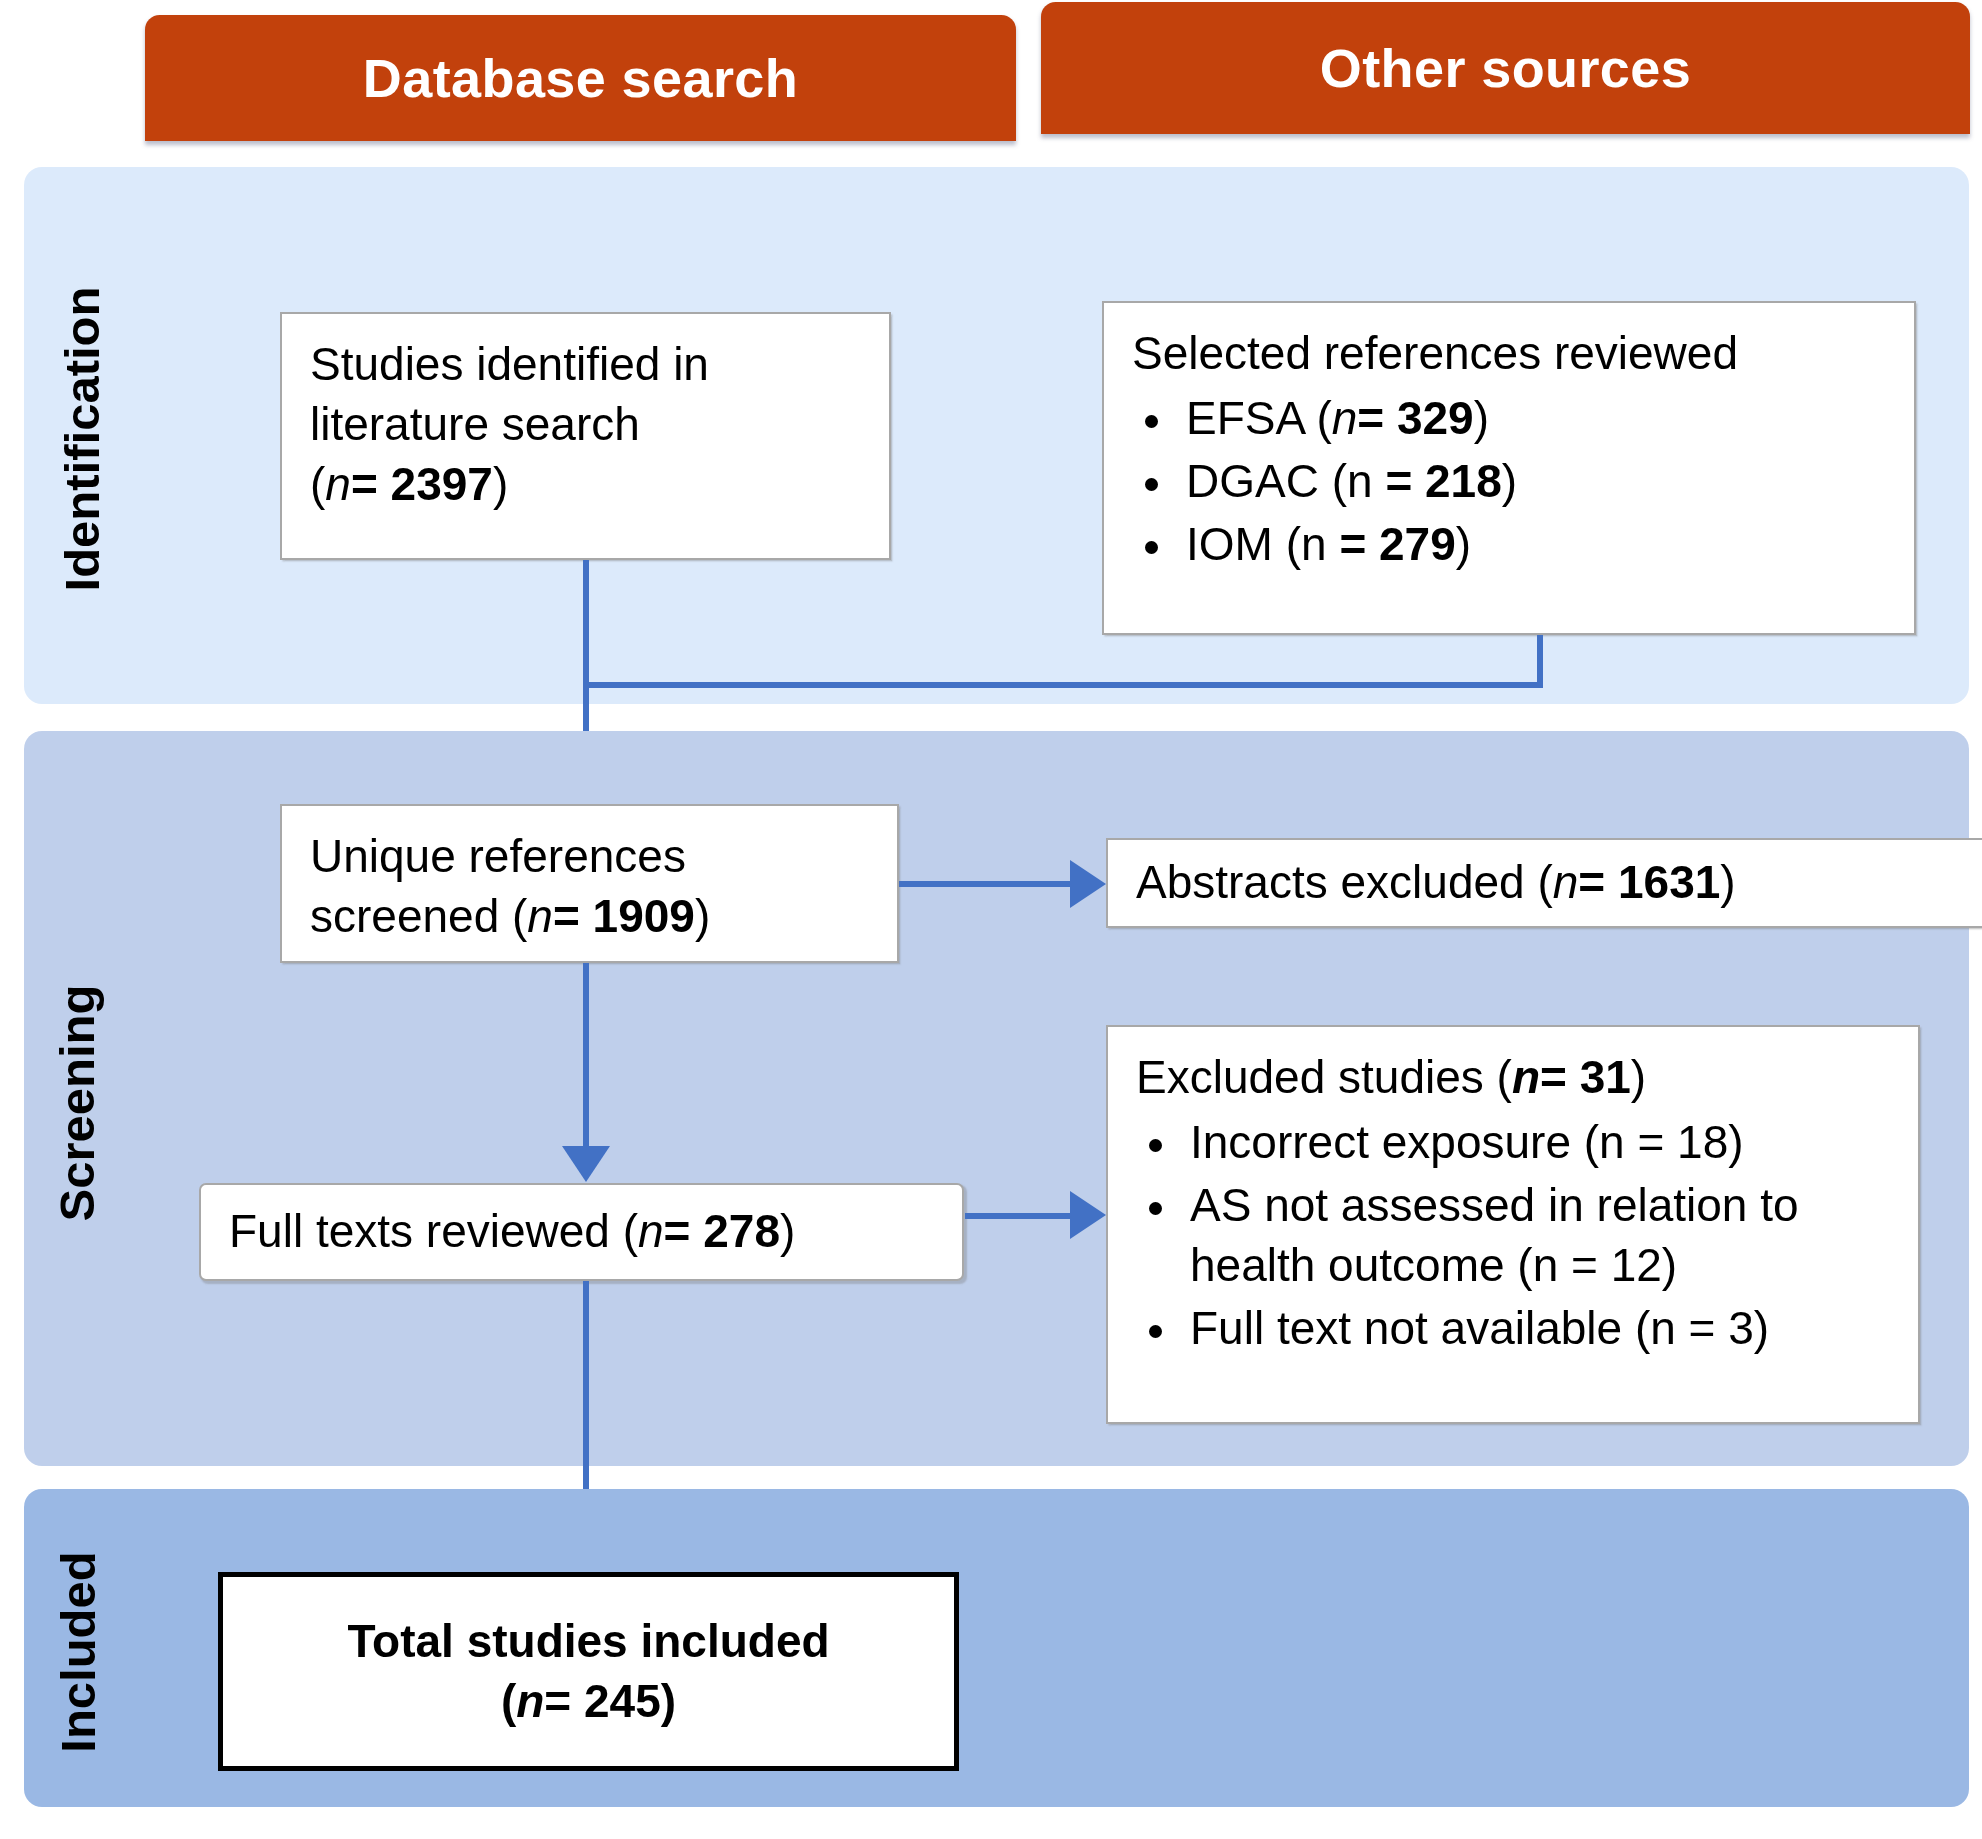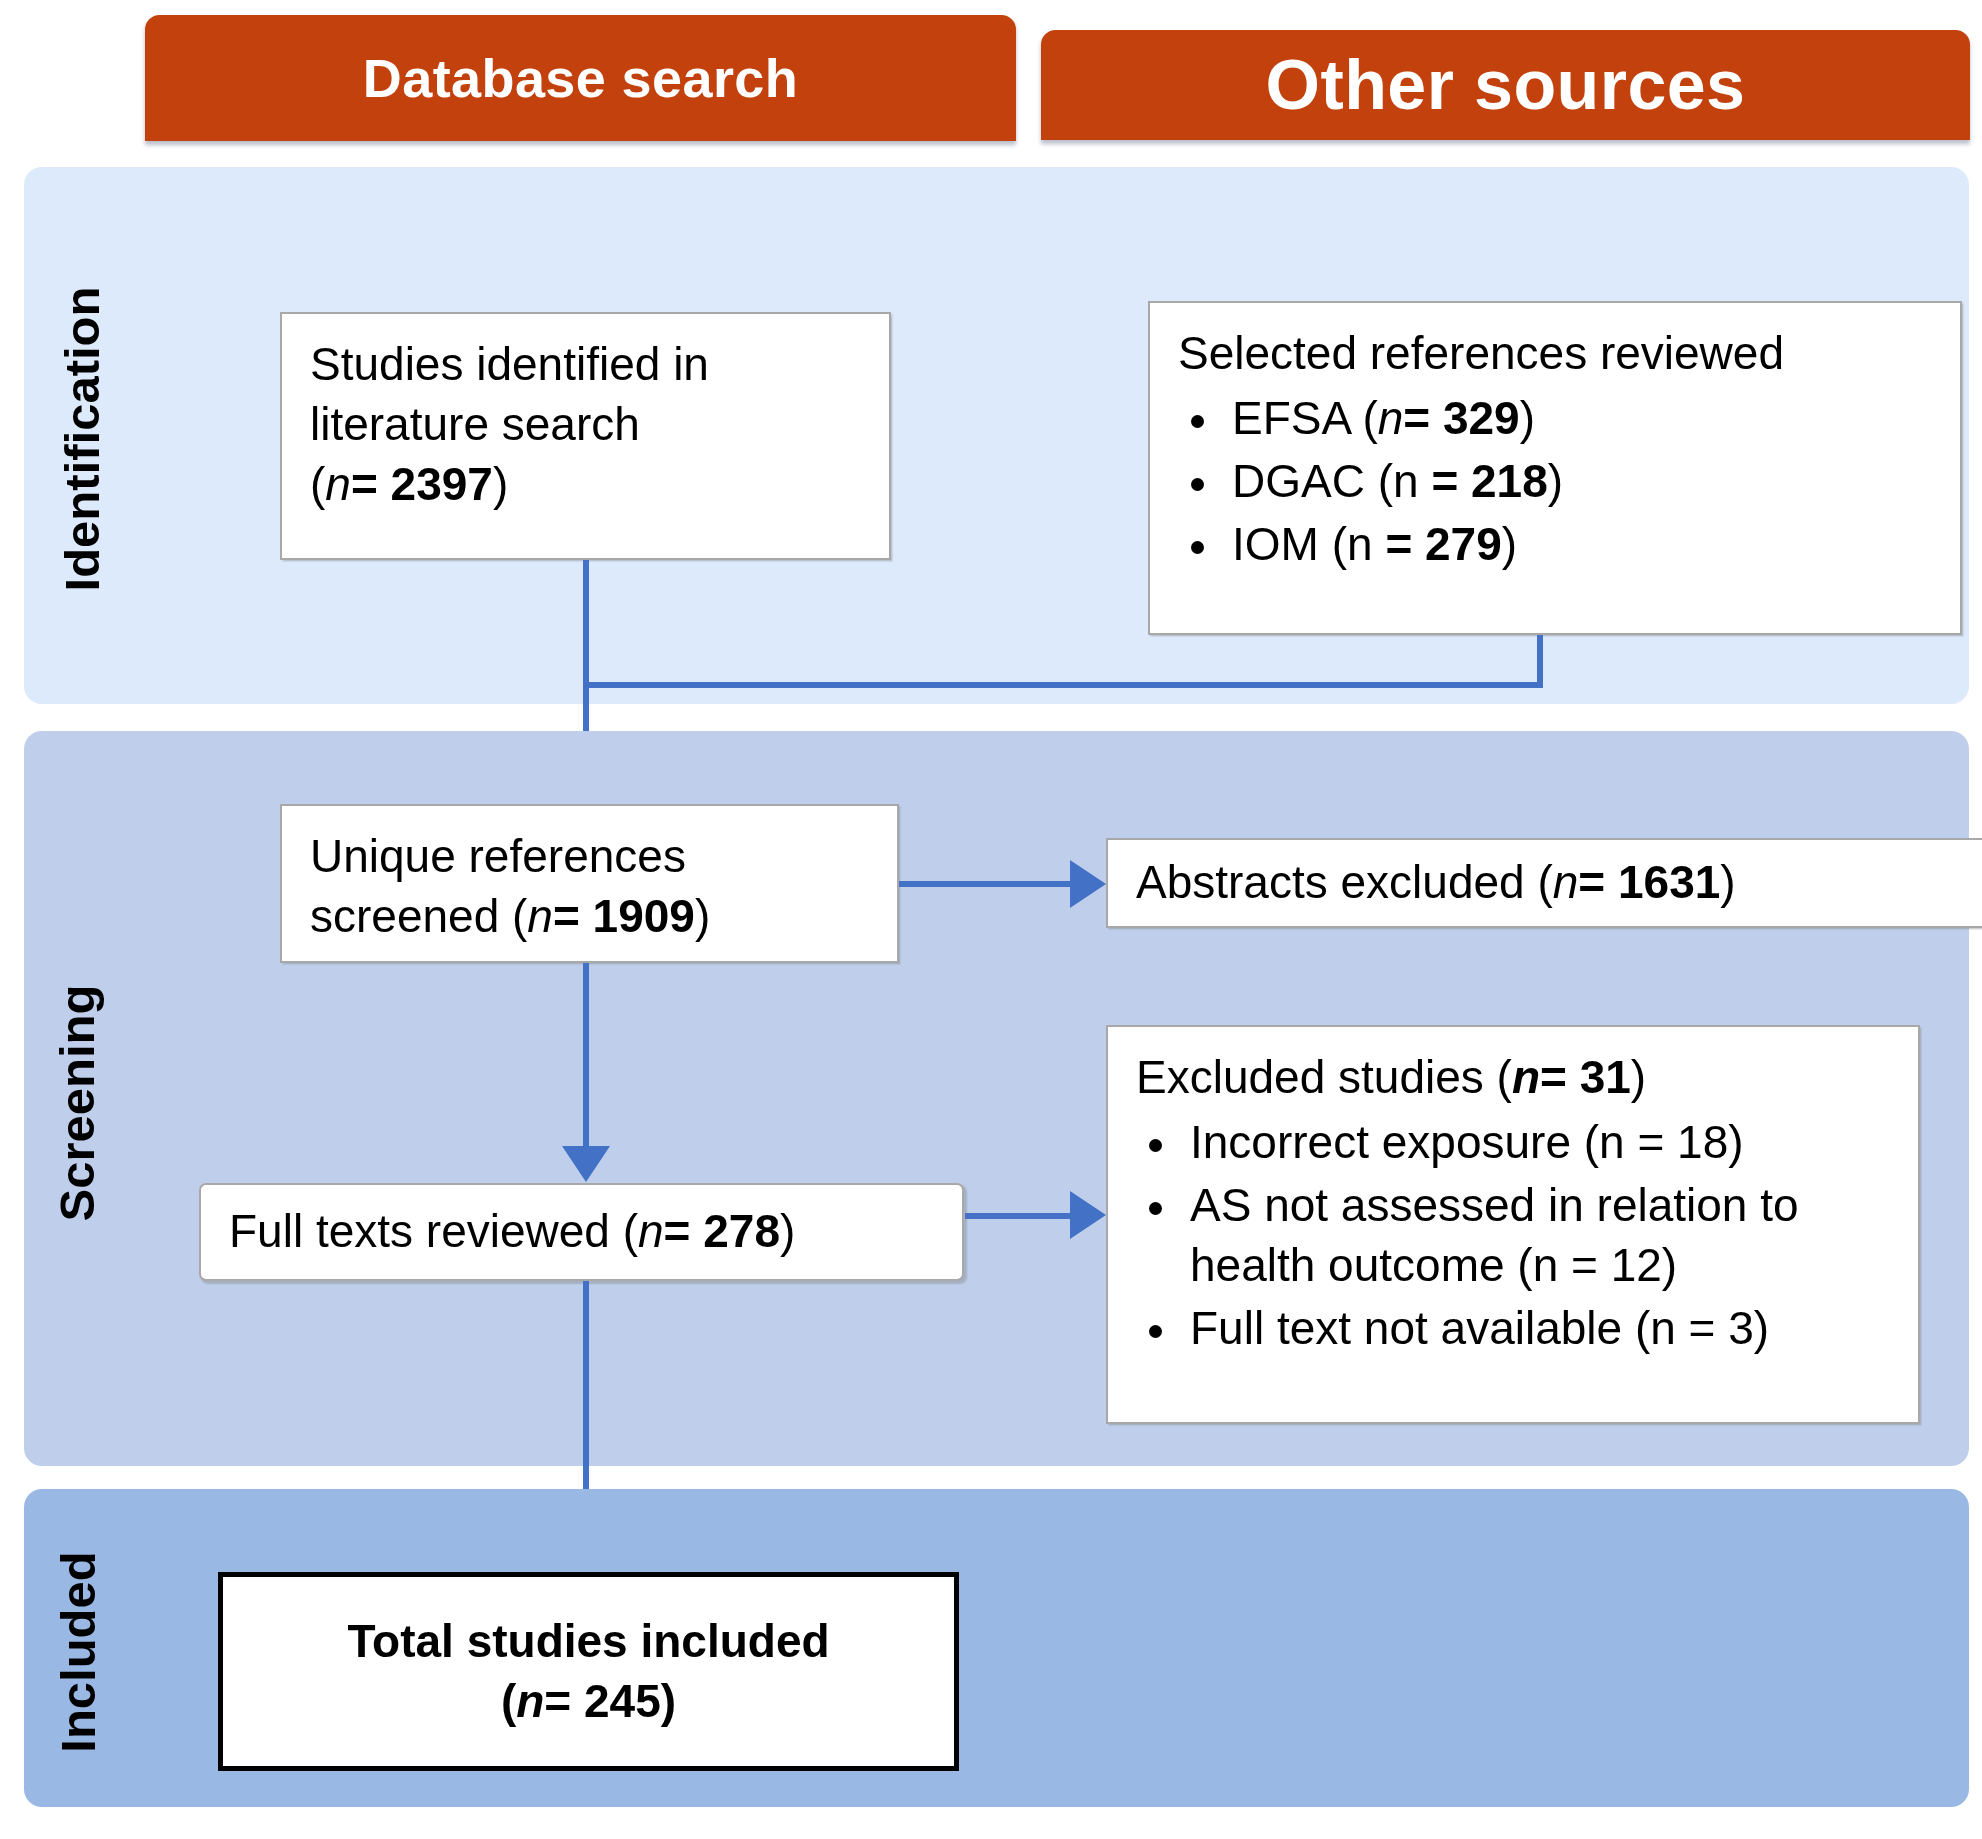--- a/index.html
+++ b/index.html
@@ -25,21 +25,21 @@
     border-radius: 14.7px 14.7px 0 0;
     color: #ffffff;
     font-weight: bold;
     display: flex;
     align-items: center;
     justify-content: center;
     letter-spacing: 0.4px;
     box-shadow: 0 3.3px 4.1px rgba(60,70,110,0.35);
   }
   #hdr-db   { left: 145px;  top: 14.7px; width: 871px; height: 126px; font-size: 54px; }
-  #hdr-other{ left: 1041px; top: 30px; width: 929px; height: 110px; font-size: 70px; }
+  #hdr-other{ left: 1041px; top: 2px; width: 929px; height: 132px; font-size: 54px; }
 
   
   .band {
     position: absolute;
     border-radius: 18px;
   }
   #band-identification {
     left: 24.4px; top: 167px; width: 1945px; height: 537px;
     background: #dceafb;
   }
@@ -139,21 +139,21 @@
 
   <div class="band" id="band-identification"></div>
   <div class="stage-label" style="left:-114px; top:411px; width:391px;">Identification</div>
 
   <div class="node" id="node-studies-identified" style="left:280px; top:312px; width:611px; height:248px;">
     <div>Studies identified in</div>
     <div>literature search</div>
     <div>(<span class="it">n</span><span class="bold">= 2397</span>)</div>
   </div>
 
-  <div class="node" id="node-selected-references" style="left:1148px; top:301px; width:814px; height:334px;">
+  <div class="node" id="node-selected-references" style="left:1102px; top:301px; width:814px; height:334px;">
     <div>Selected references reviewed</div>
     <ul class="bullets">
       <li><span>EFSA</span> (<span class="it">n</span><span class="bold">= 329</span>)</li>
       <li><span>DGAC</span> (<span>n</span> <span class="bold">= 218</span>)</li>
       <li><span>IOM</span> (<span>n</span> <span class="bold">= 279</span>)</li>
     </ul>
   </div>
 
   <div class="conn conn-v" style="left:583px; top:560px; height:205px;"></div>
 

